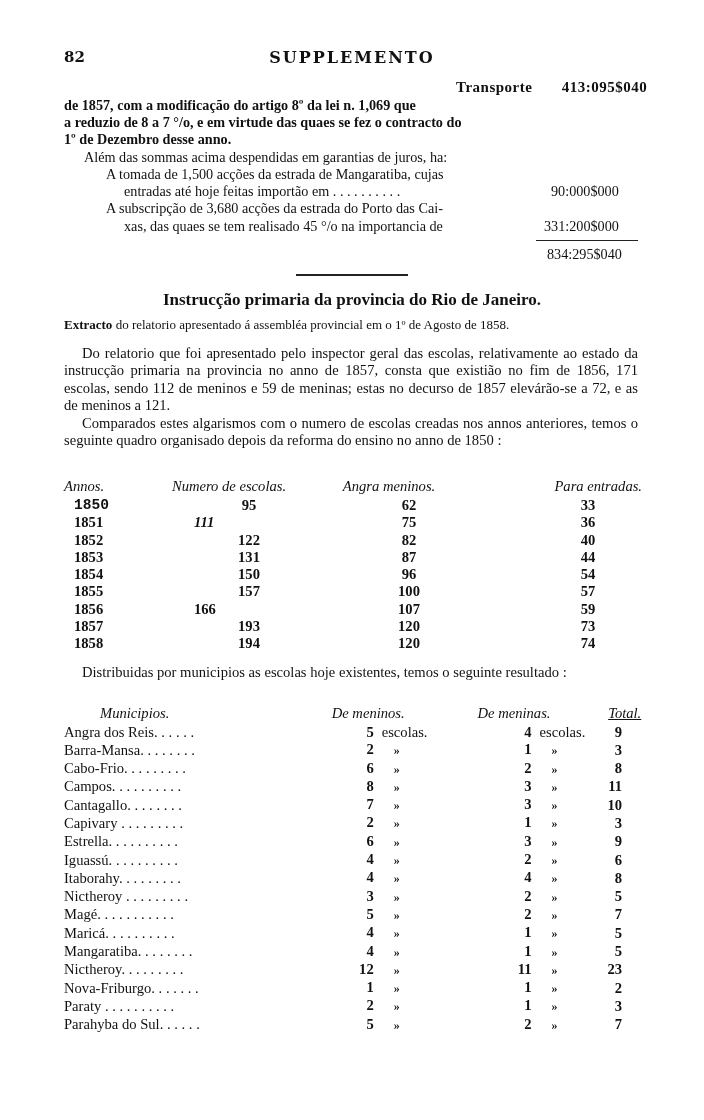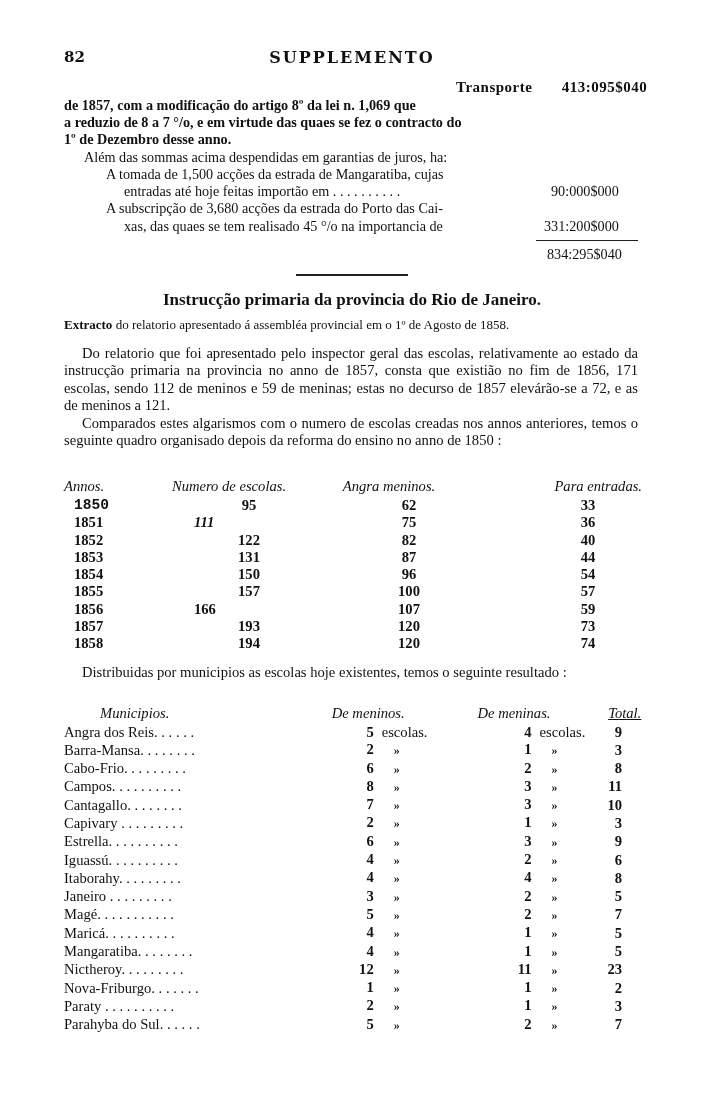--- a/index.html
+++ b/index.html
@@ -189,21 +189,21 @@
         <td><span class="num" style="display: inline-block; width: 54px; text-align: right;">2</span><span class="ditto" style="margin-left: 20px;">»</span></td>
         <td class="num" style="text-align: right; padding-right: 20px;">6</td>
       </tr>
       <tr>
         <td>Itaborahy. . . . . . . . .</td>
         <td><span class="num" style="display: inline-block; width: 42px; text-align: right;">4</span><span class="ditto" style="margin-left: 20px;">»</span></td>
         <td><span class="num" style="display: inline-block; width: 54px; text-align: right;">4</span><span class="ditto" style="margin-left: 20px;">»</span></td>
         <td class="num" style="text-align: right; padding-right: 20px;">8</td>
       </tr>
       <tr>
-        <td>Janeiro . . . . . . . . .</td>
+        <td>Nictheroy . . . . . . . . .</td>
         <td><span class="num" style="display: inline-block; width: 42px; text-align: right;">3</span><span class="ditto" style="margin-left: 20px;">»</span></td>
         <td><span class="num" style="display: inline-block; width: 54px; text-align: right;">2</span><span class="ditto" style="margin-left: 20px;">»</span></td>
         <td class="num" style="text-align: right; padding-right: 20px;">5</td>
       </tr>
       <tr>
         <td>Magé. . . . . . . . . . .</td>
         <td><span class="num" style="display: inline-block; width: 42px; text-align: right;">5</span><span class="ditto" style="margin-left: 20px;">»</span></td>
         <td><span class="num" style="display: inline-block; width: 54px; text-align: right;">2</span><span class="ditto" style="margin-left: 20px;">»</span></td>
         <td class="num" style="text-align: right; padding-right: 20px;">7</td>
       </tr>

